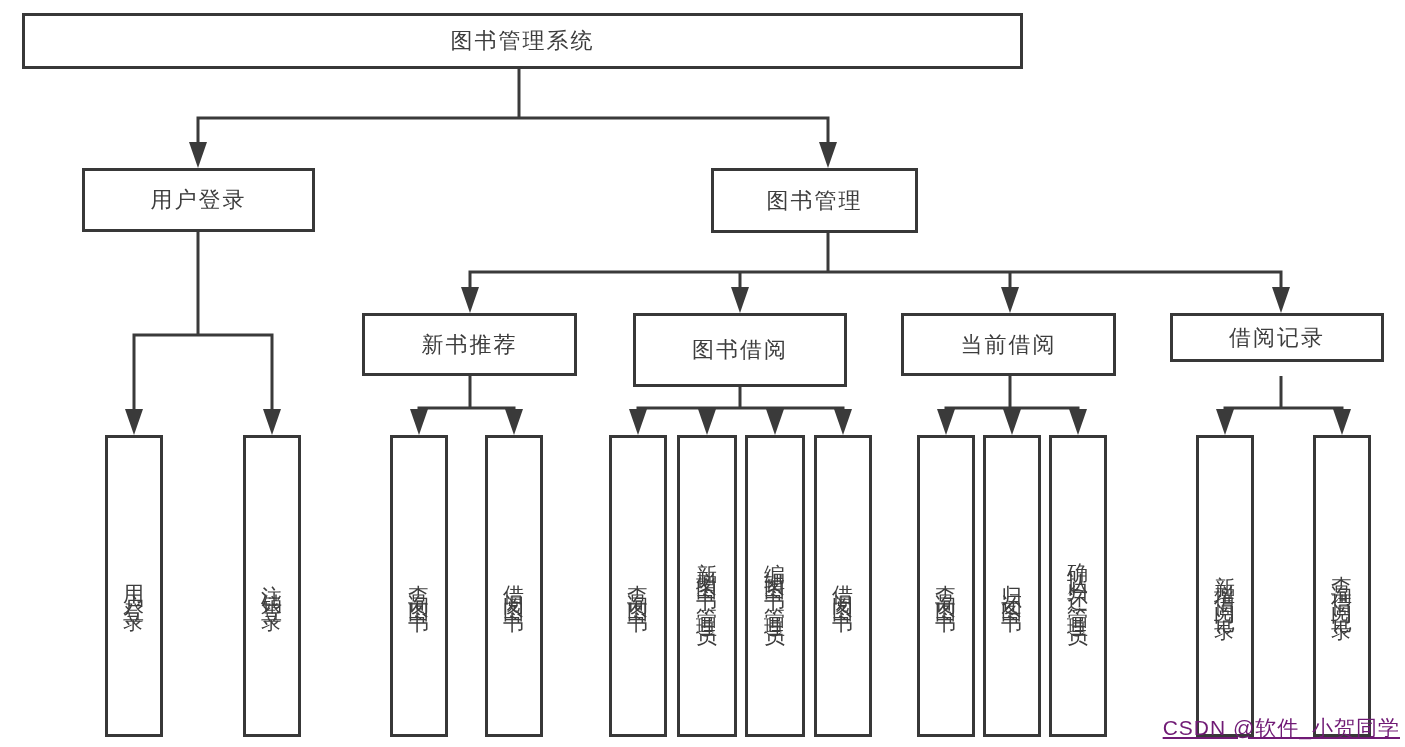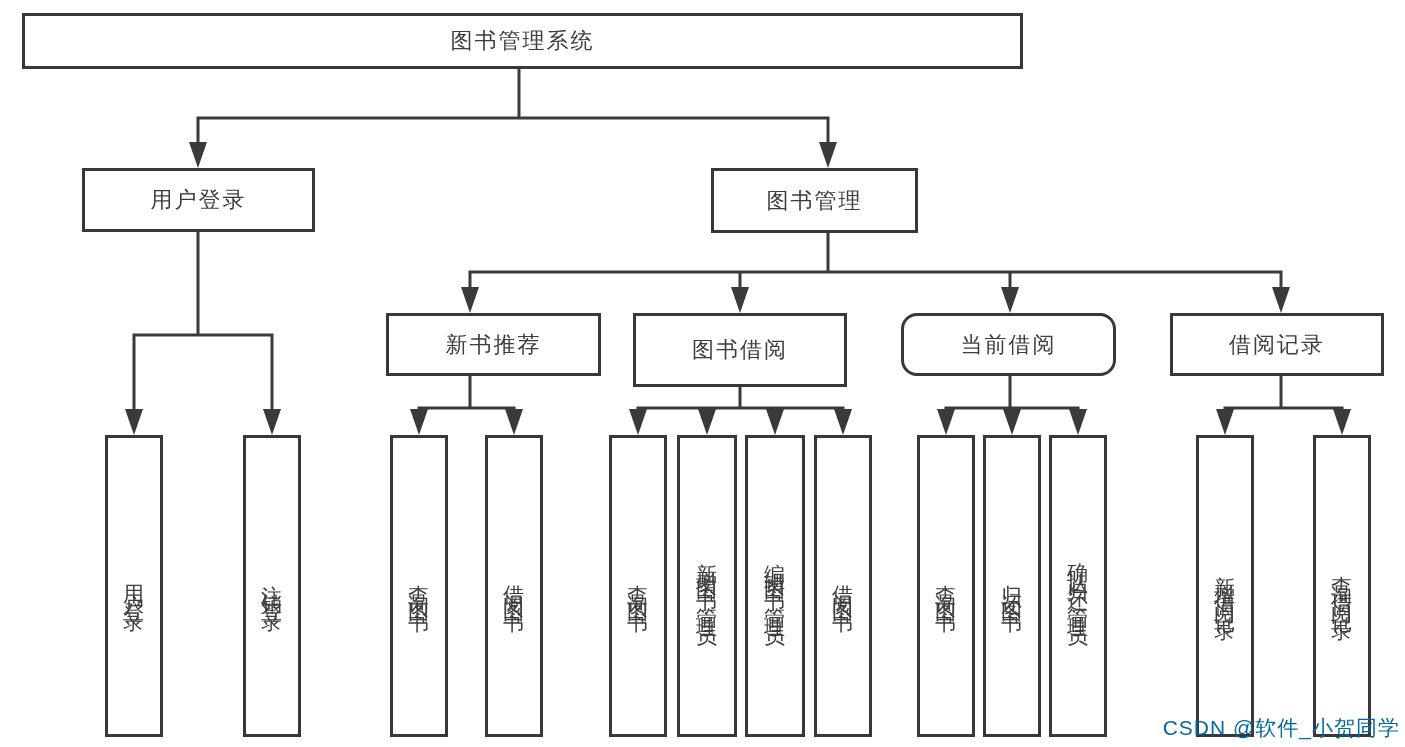--- a/index.html
+++ b/index.html
@@ -31,44 +31,45 @@
     text-orientation:mixed;
     letter-spacing:9px;
     font-size:21px;
     line-height:1;
     white-space:nowrap;
   }
   
   .n-root{left:22px;top:13px;width:1001px;height:56px;}
   .n-user-login{left:82px;top:168px;width:233px;height:64px;}
   .n-book-mgmt{left:711px;top:168px;width:207px;height:65px;}
-  .n-l3-0{left:362px;top:313px;width:215px;height:63px;margin-left:24px;}
+  .n-l3-0{left:362px;top:313px;width:215px;height:63px;}
   .n-l3-1{left:633px;top:313px;width:214px;height:74px;}
-  .n-l3-2{left:901px;top:313px;width:215px;height:63px;border-radius:16px;}
-  .n-l3-3{left:1170px;top:313px;width:214px;height:63px;}
+  .n-l3-2{left:901px;top:313px;width:215px;height:63px;}
+  .n-l3-3{left:1170px;top:313px;width:214px;height:49px;}
   .lf-0{left:105px;}
   .lf-1{left:243px;}
   .lf-2{left:390px;}
   .lf-3{left:485px;}
   .lf-4{left:609px;}
   .lf-5{left:677px;width:60px;}
   .lf-6{left:745px;width:60px;}
   .lf-7{left:814px;}
   .lf-8{left:917px;}
   .lf-9{left:983px;}
   .lf-10{left:1049px;}
   .lf-11{left:1196px;}
   .lf-12{left:1313px;}
   .watermark{
     position:absolute;
     right:5px;bottom:5px;
     font-size:21px;
-    color:#0369a1;
+    color:#701a75;
     letter-spacing:1px;
     z-index:3;
+    text-decoration:underline;
   }
 </style>
 </head>
 <body>
 
 <div class="canvas">
 
   <svg class="connectors" width="1405" height="747" viewBox="0 0 1405 747">
     <g stroke="#3a3a3a" stroke-width="3" fill="none">
 

